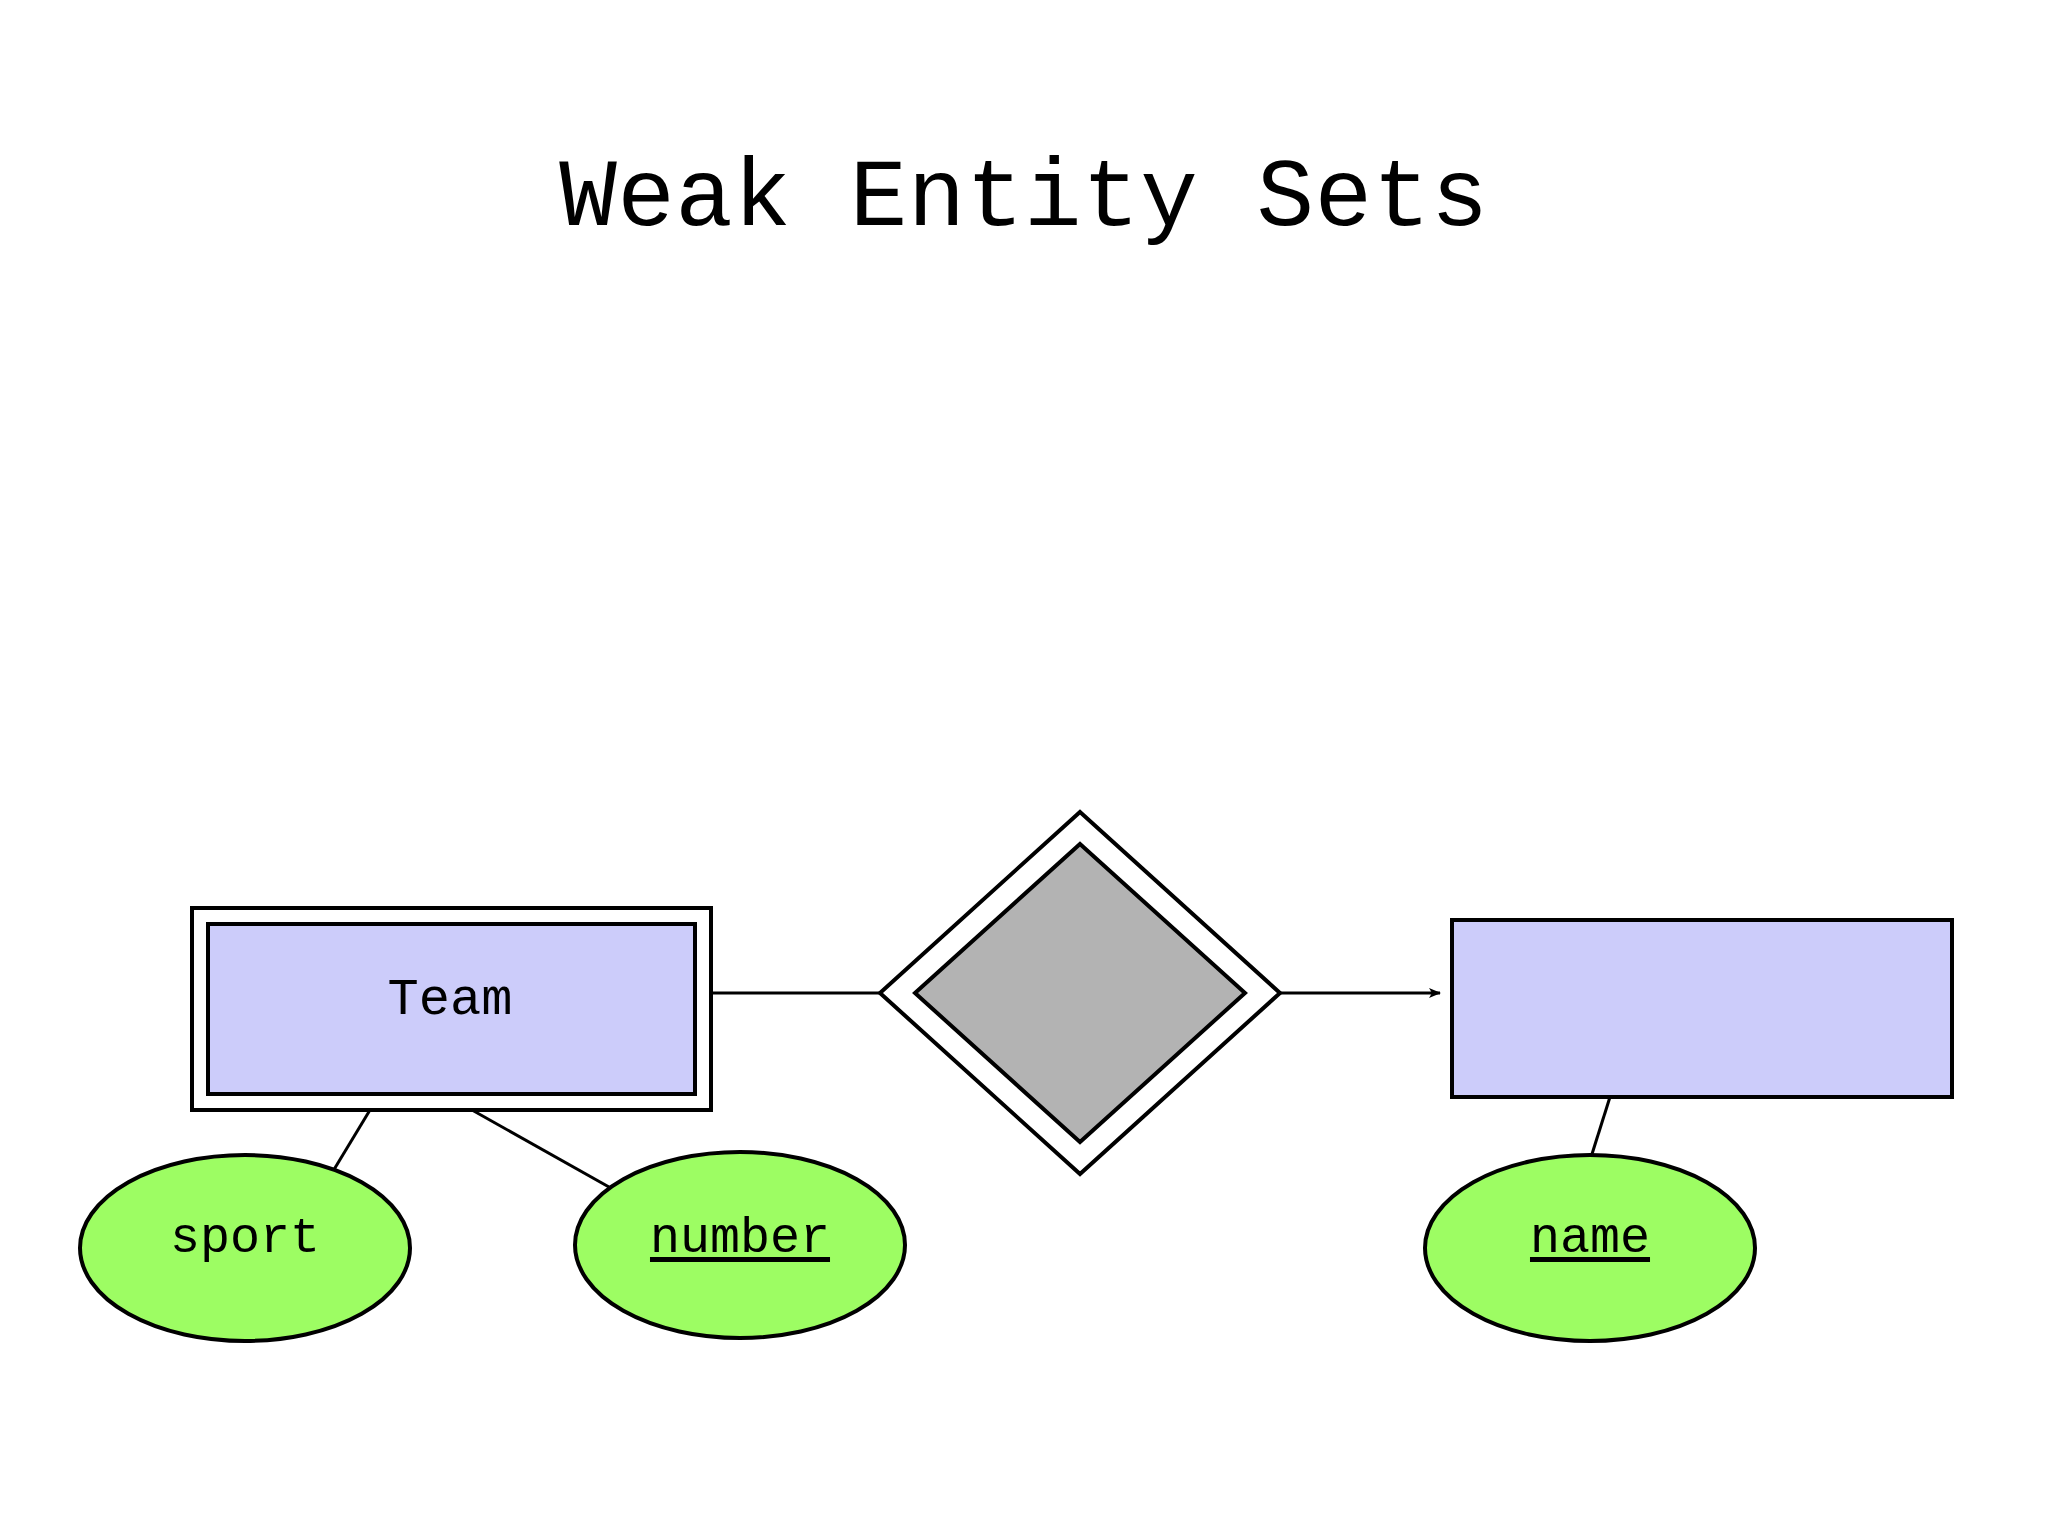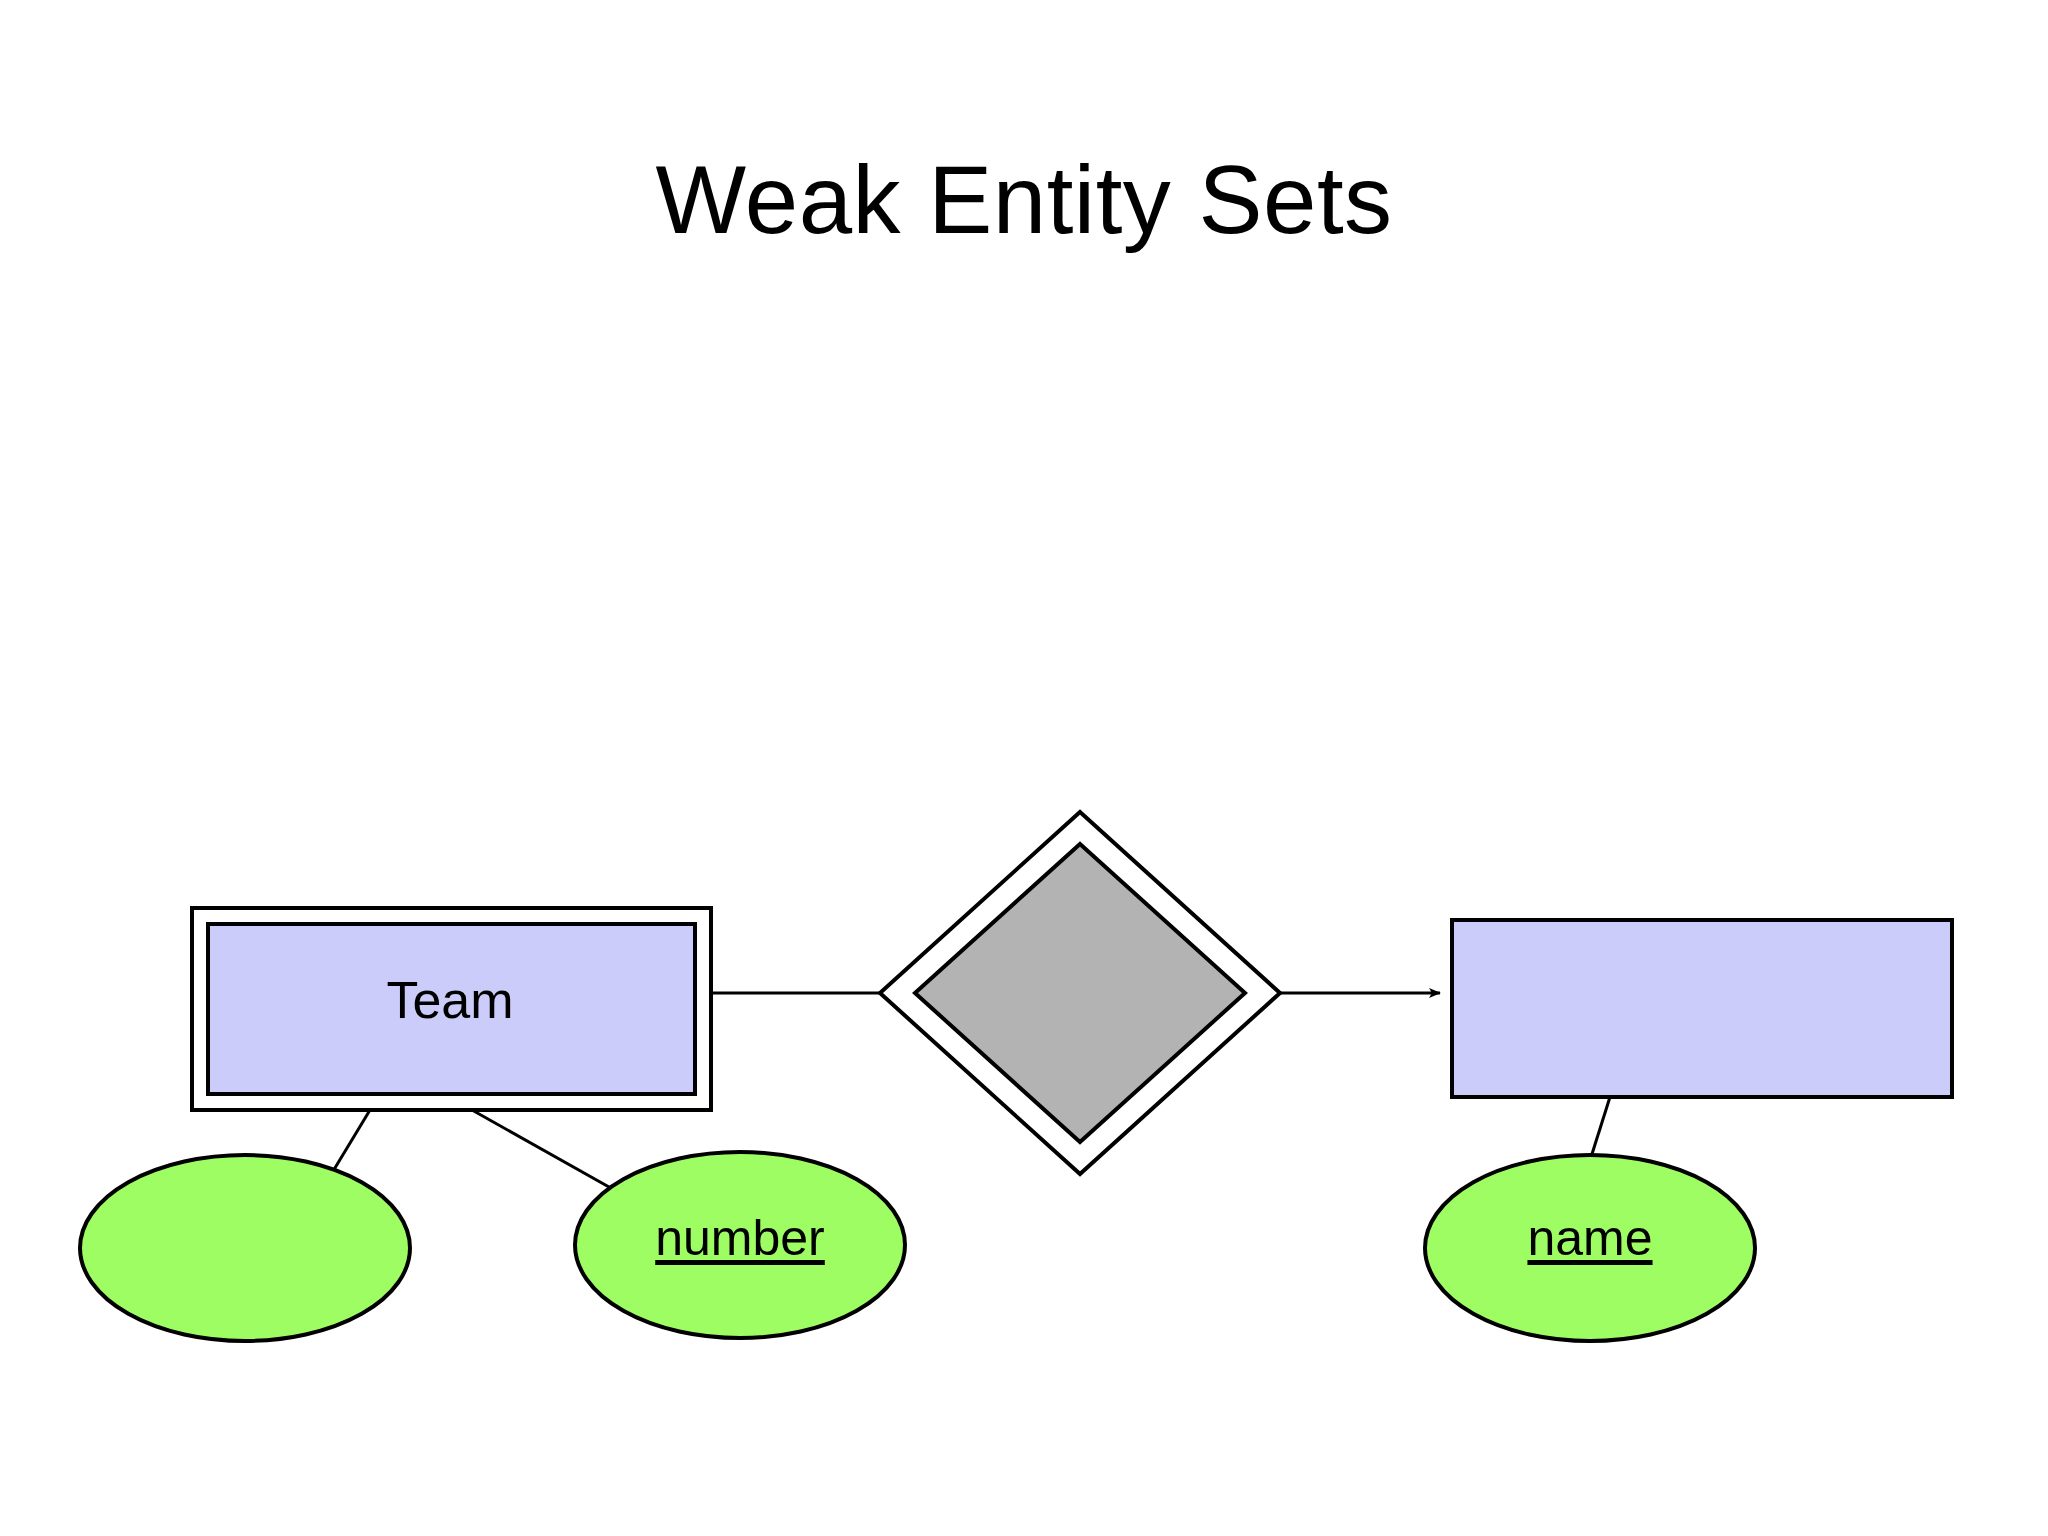--- a/index.html
+++ b/index.html
@@ -6,21 +6,21 @@
     margin: 0;
     padding: 0;
     background: #ffffff;
   }
   #slide {
     position: relative;
     width: 2048px;
     height: 1536px;
     background: #ffffff;
     overflow: hidden;
-    font-family: Liberation Sans, sans-serif;
+    font-family: Liberation Mono, monospace;
     color: #000000;
   }
 
   
   #slide-title {
     position: absolute;
     left: 0;
     top: 152px;
     width: 2048px;
     text-align: center;
@@ -137,19 +137,20 @@
       <g>
         <ellipse cx="1590" cy="1248" rx="165" ry="93" fill="#9dfd63" stroke="#000000" stroke-width="4"></ellipse>
       </g>
 
     </svg>
 
     <div class="node-label label-entity" id="label-team">Team</div>
 
 
 
+    <div class="node-label label-attr" id="label-sport">sport</div>
 
     <div class="node-label label-attr underlined" id="label-number">number</div>
 
     <div class="node-label label-attr underlined" id="label-name">name</div>
 
   </div>
 </div>
 
 </body></html>

